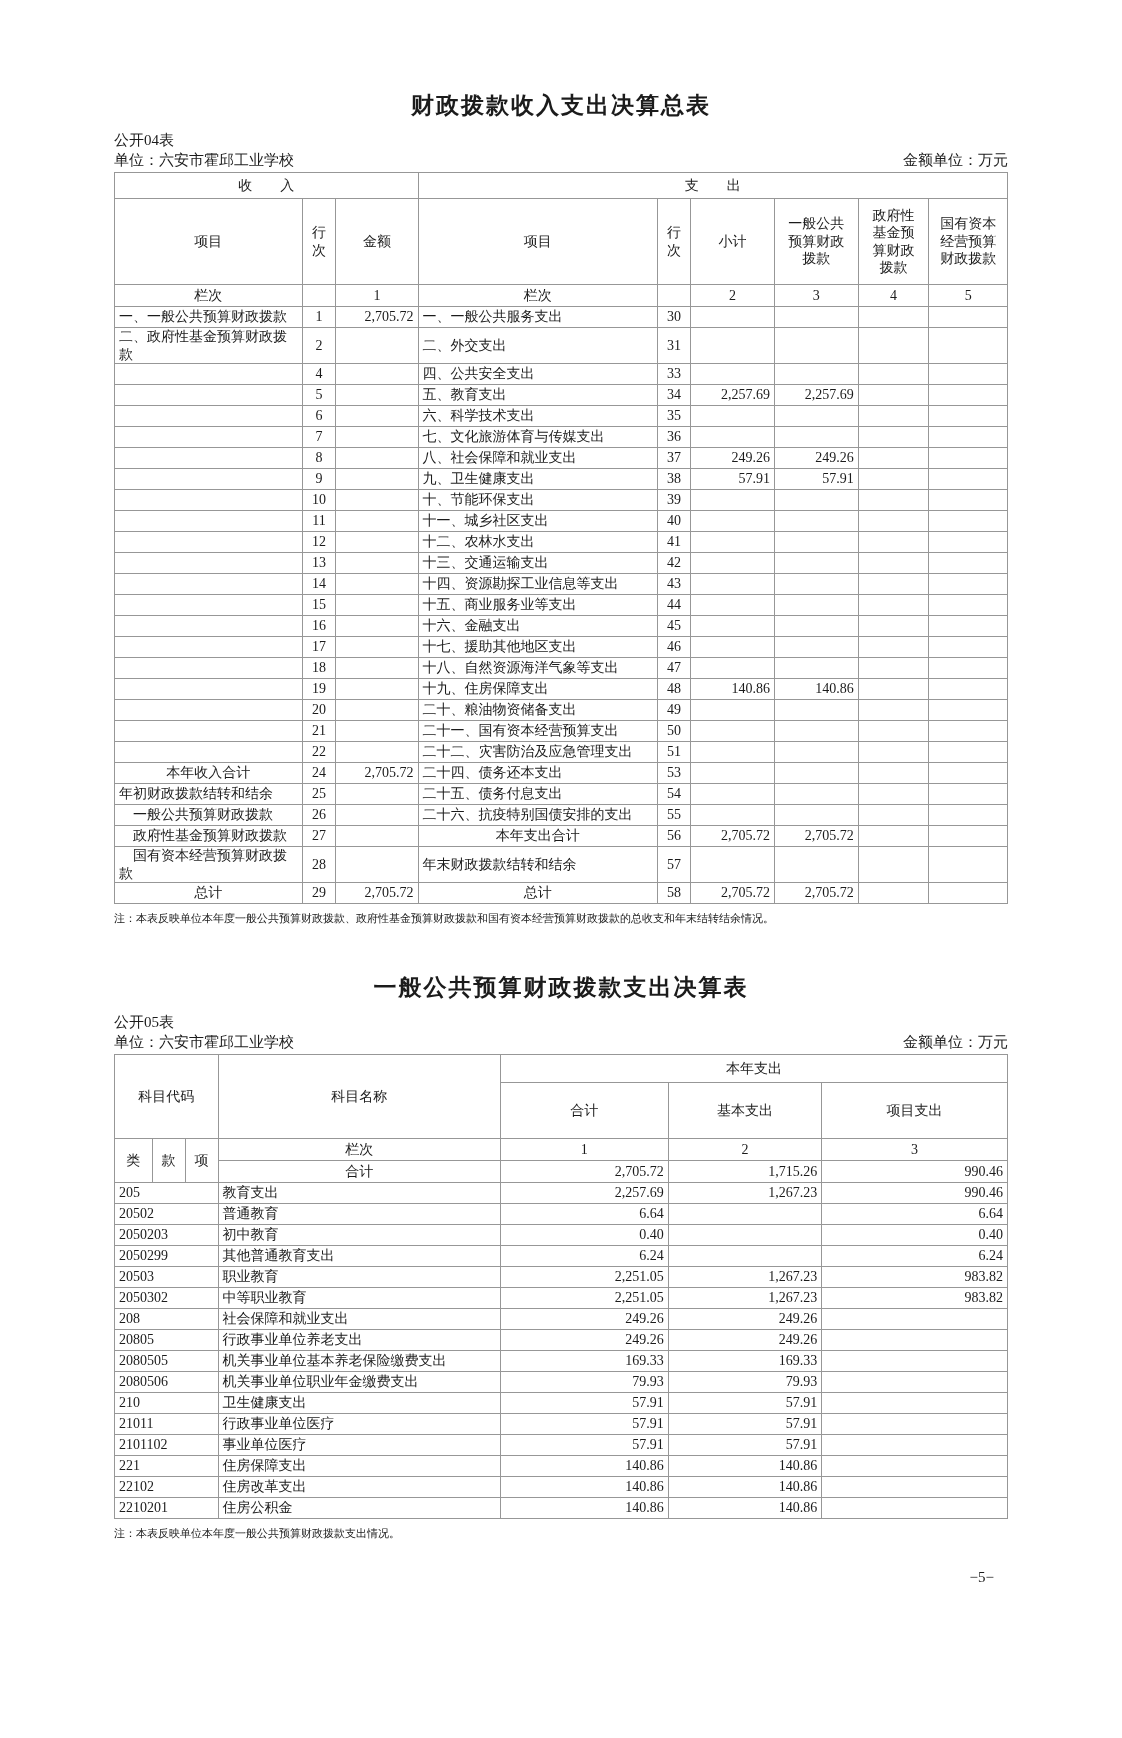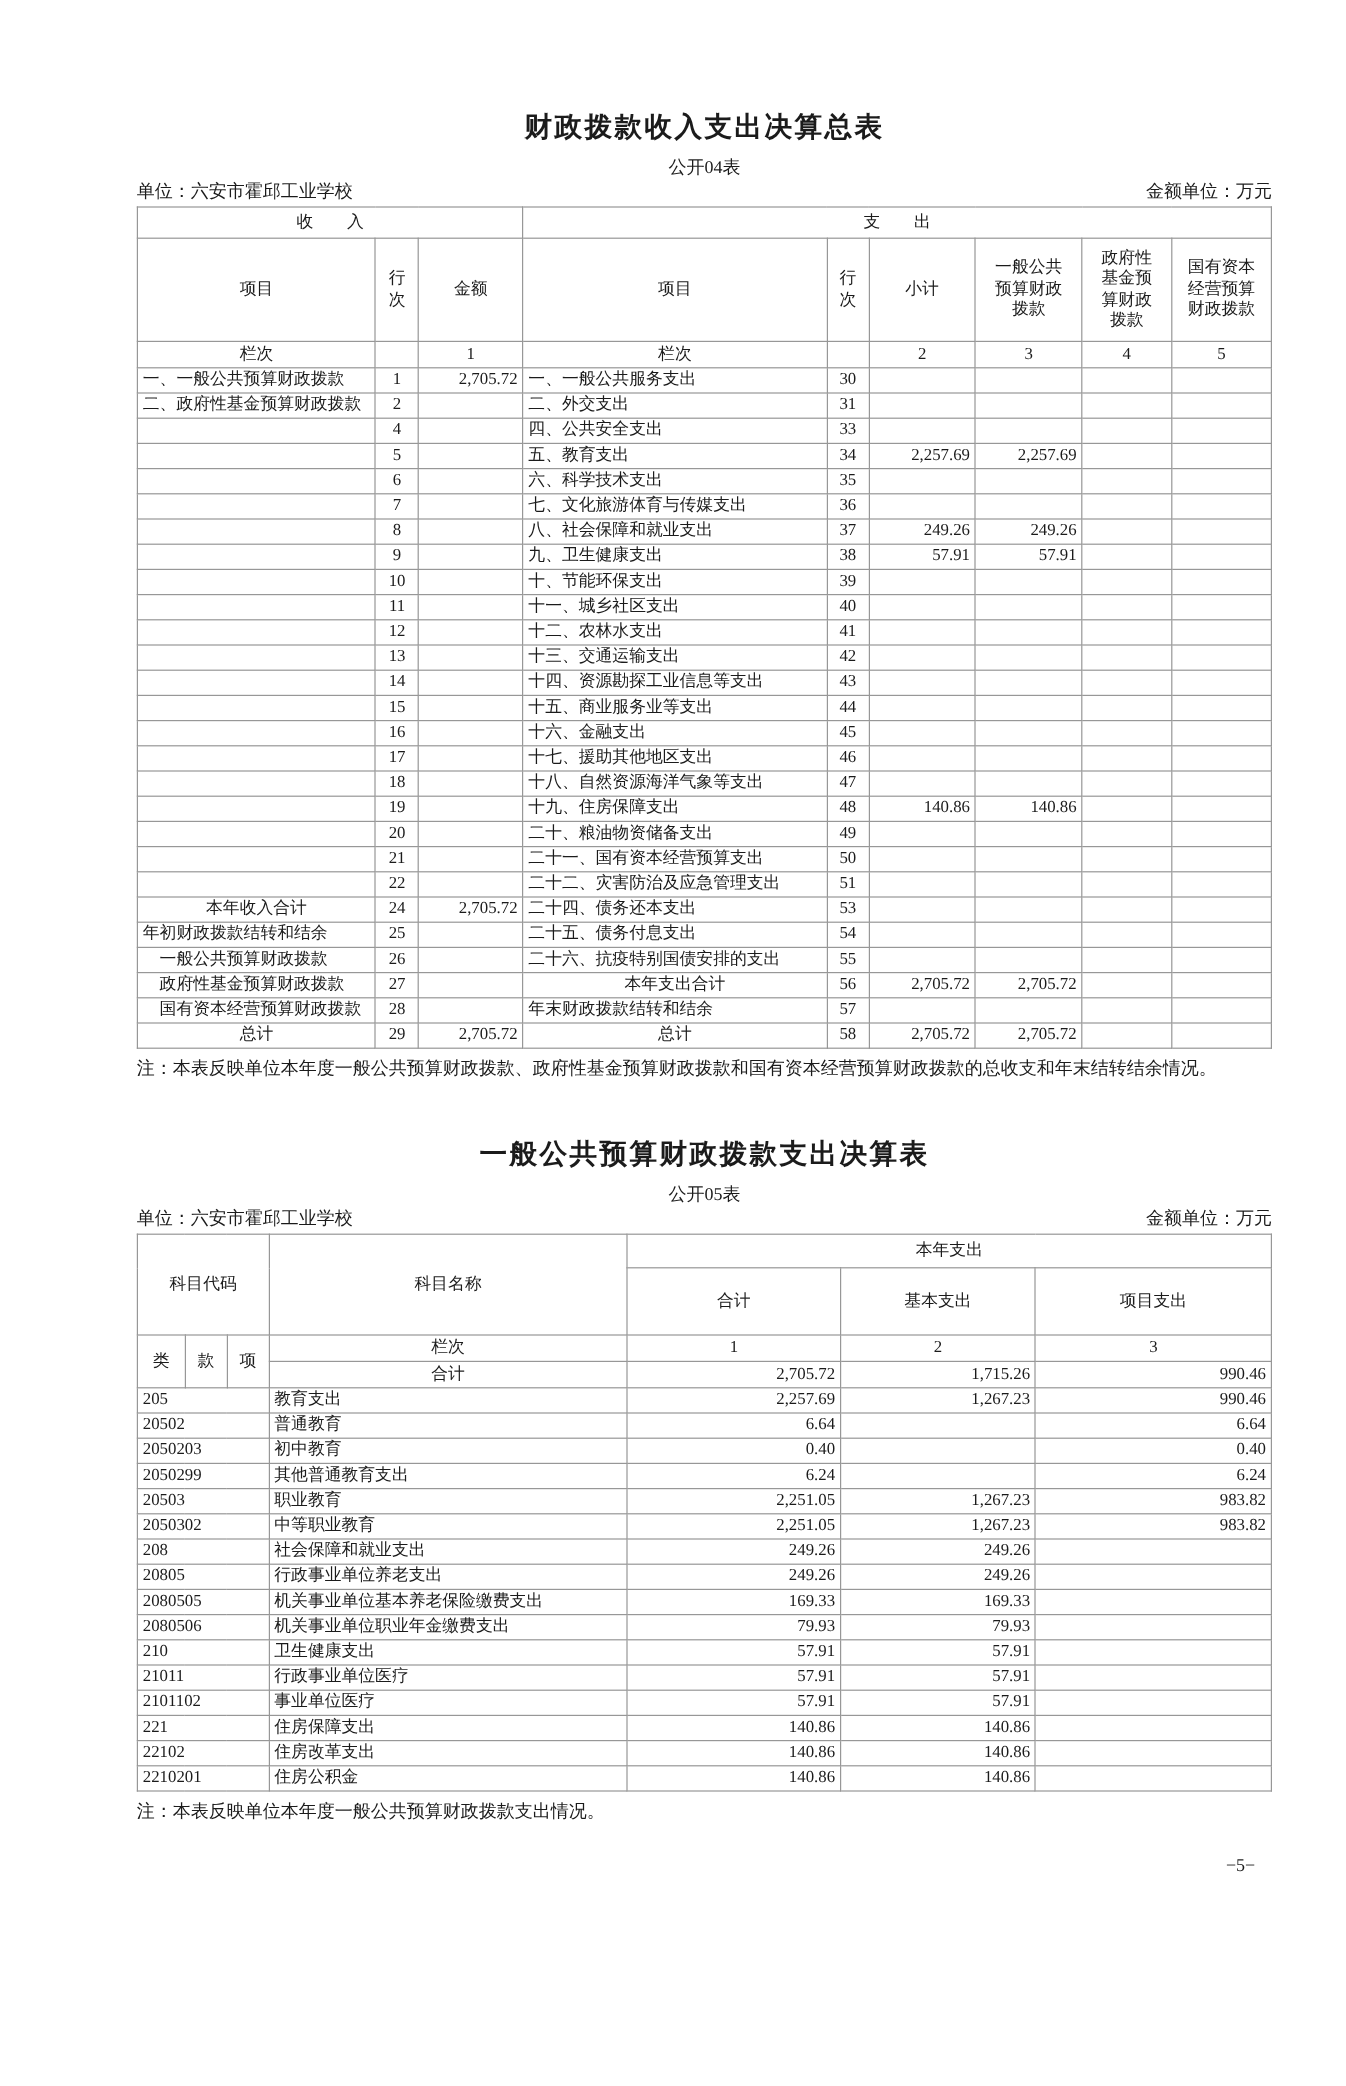--- a/index.html
+++ b/index.html
@@ -4,30 +4,30 @@
 <style>
   * { box-sizing: border-box; }
   html, body { margin: 0; padding: 0; }
   body {
     width: 1122px; height: 1738px;
     background: #ffffff;
     color: #1b1b1b;
     font-family: "Liberation Serif", "DejaVu Serif", serif;
     overflow: hidden;
   }
-  .sheet { padding: 90px 62px 0 114px; }
+  .sheet { padding: 90px 114px 0 114px; }
 
   .doc-title {
     font-family: "Liberation Sans", "DejaVu Sans", sans-serif;
     font-size: 23px; font-weight: 700;
     text-align: center; letter-spacing: 2px;
     margin: 0 0 10px 0;
   }
   .title2 { margin-top: 46px; }
-  .form-no { text-align: center; font-size: 15px; height: 19px; line-height: 19px; }
+  .form-no { text-align: left; font-size: 15px; height: 19px; line-height: 19px; }
   .meta-row { display: flex; justify-content: space-between; font-size: 15px; height: 20px; line-height: 20px; margin-bottom: 2px; }
 
   table { width: 100%; border-collapse: collapse; table-layout: fixed; font-size: 14px; }
   th, td {
     border: 1px solid #979797;
     padding: 0 4px;
     font-weight: 400;
     line-height: 1.25;
     vertical-align: middle;
     overflow: hidden;
@@ -44,21 +44,21 @@
   .t2 .rowC th, .t2 .rowC td { height: 22px; }
   .t2 .rowD th, .t2 .rowD td { height: 22px; }
   .t2 tbody td { height: 21px; }
 
   .item { text-align: left; }
   .num  { text-align: right; }
   .c    { text-align: center; }
   .b    { font-weight: 400; }
   .i1   { text-indent: 1em; }
 
-  .note { font-size: 15px; margin-top: 7px; white-space: nowrap; }
+  .note { font-size: 11px; margin-top: 7px; white-space: nowrap; }
   .page-no { text-align: right; font-size: 15px; margin-top: 28px; padding-right: 14px; }
 </style>
 </head>
 <body>
 
 <div class="sheet">
 
   <h1 class="doc-title">财政拨款收入支出决算总表</h1>
   <div class="form-no">公开04表</div>
   <div class="meta-row">

